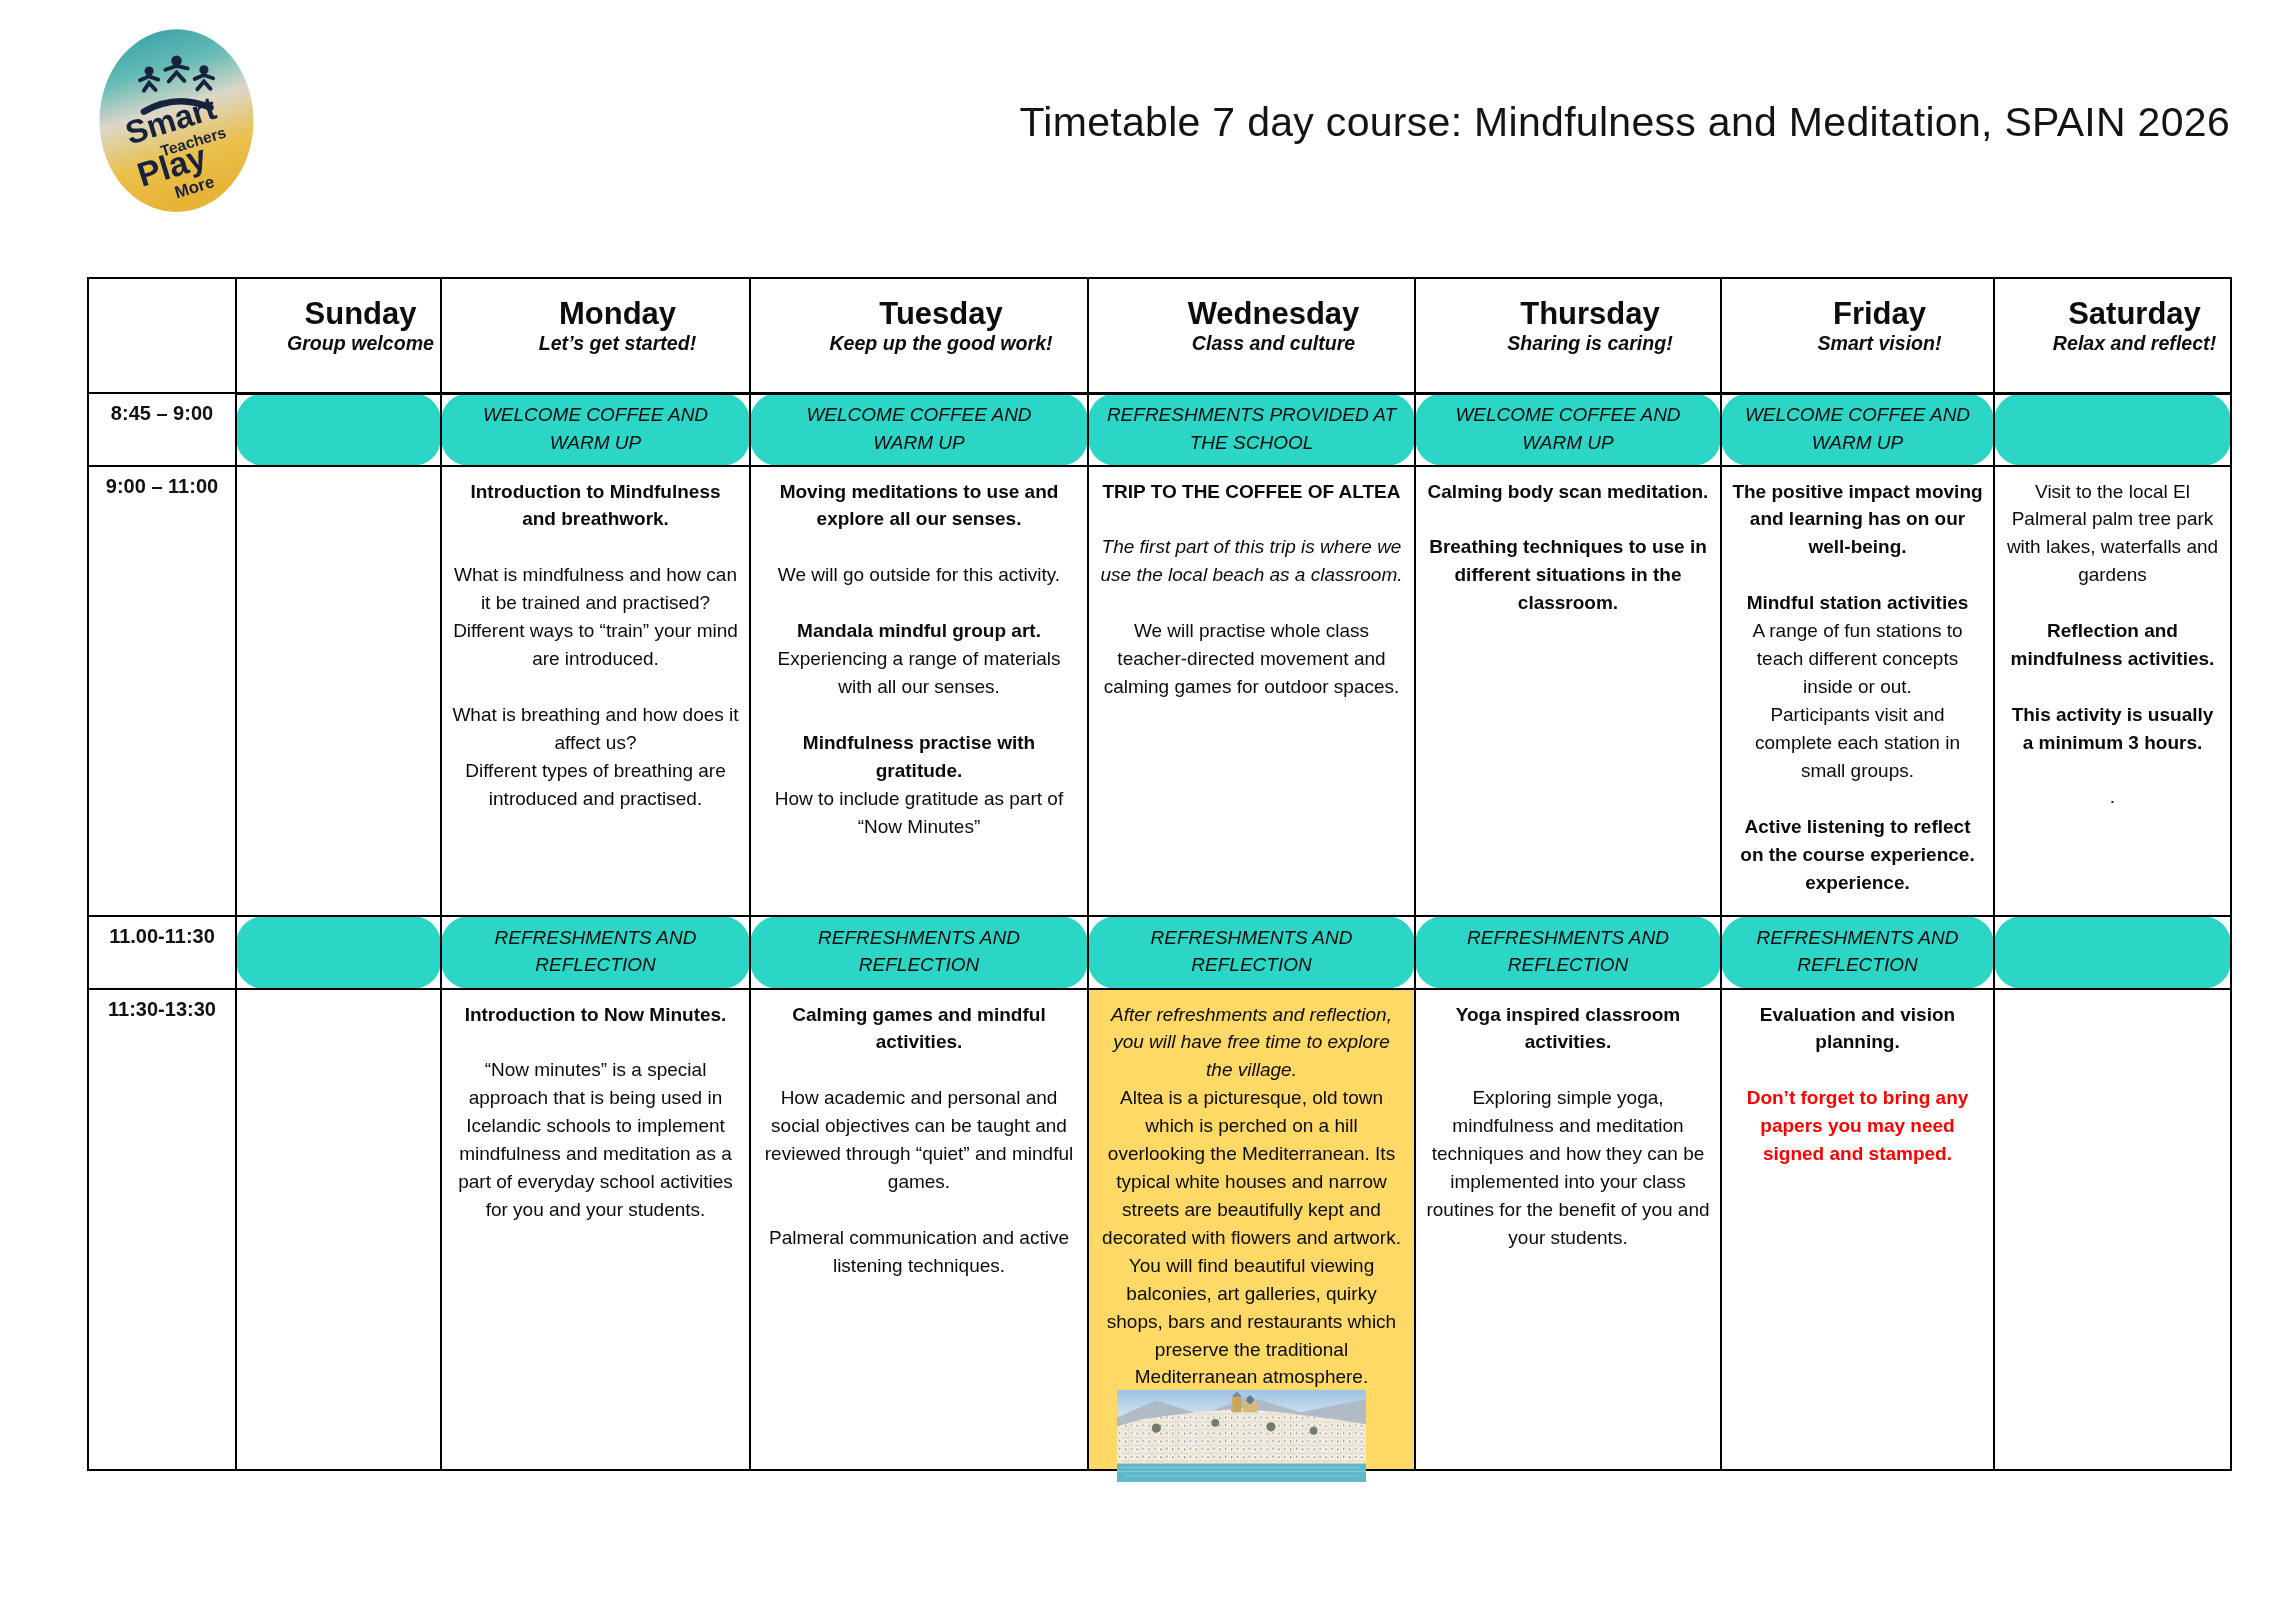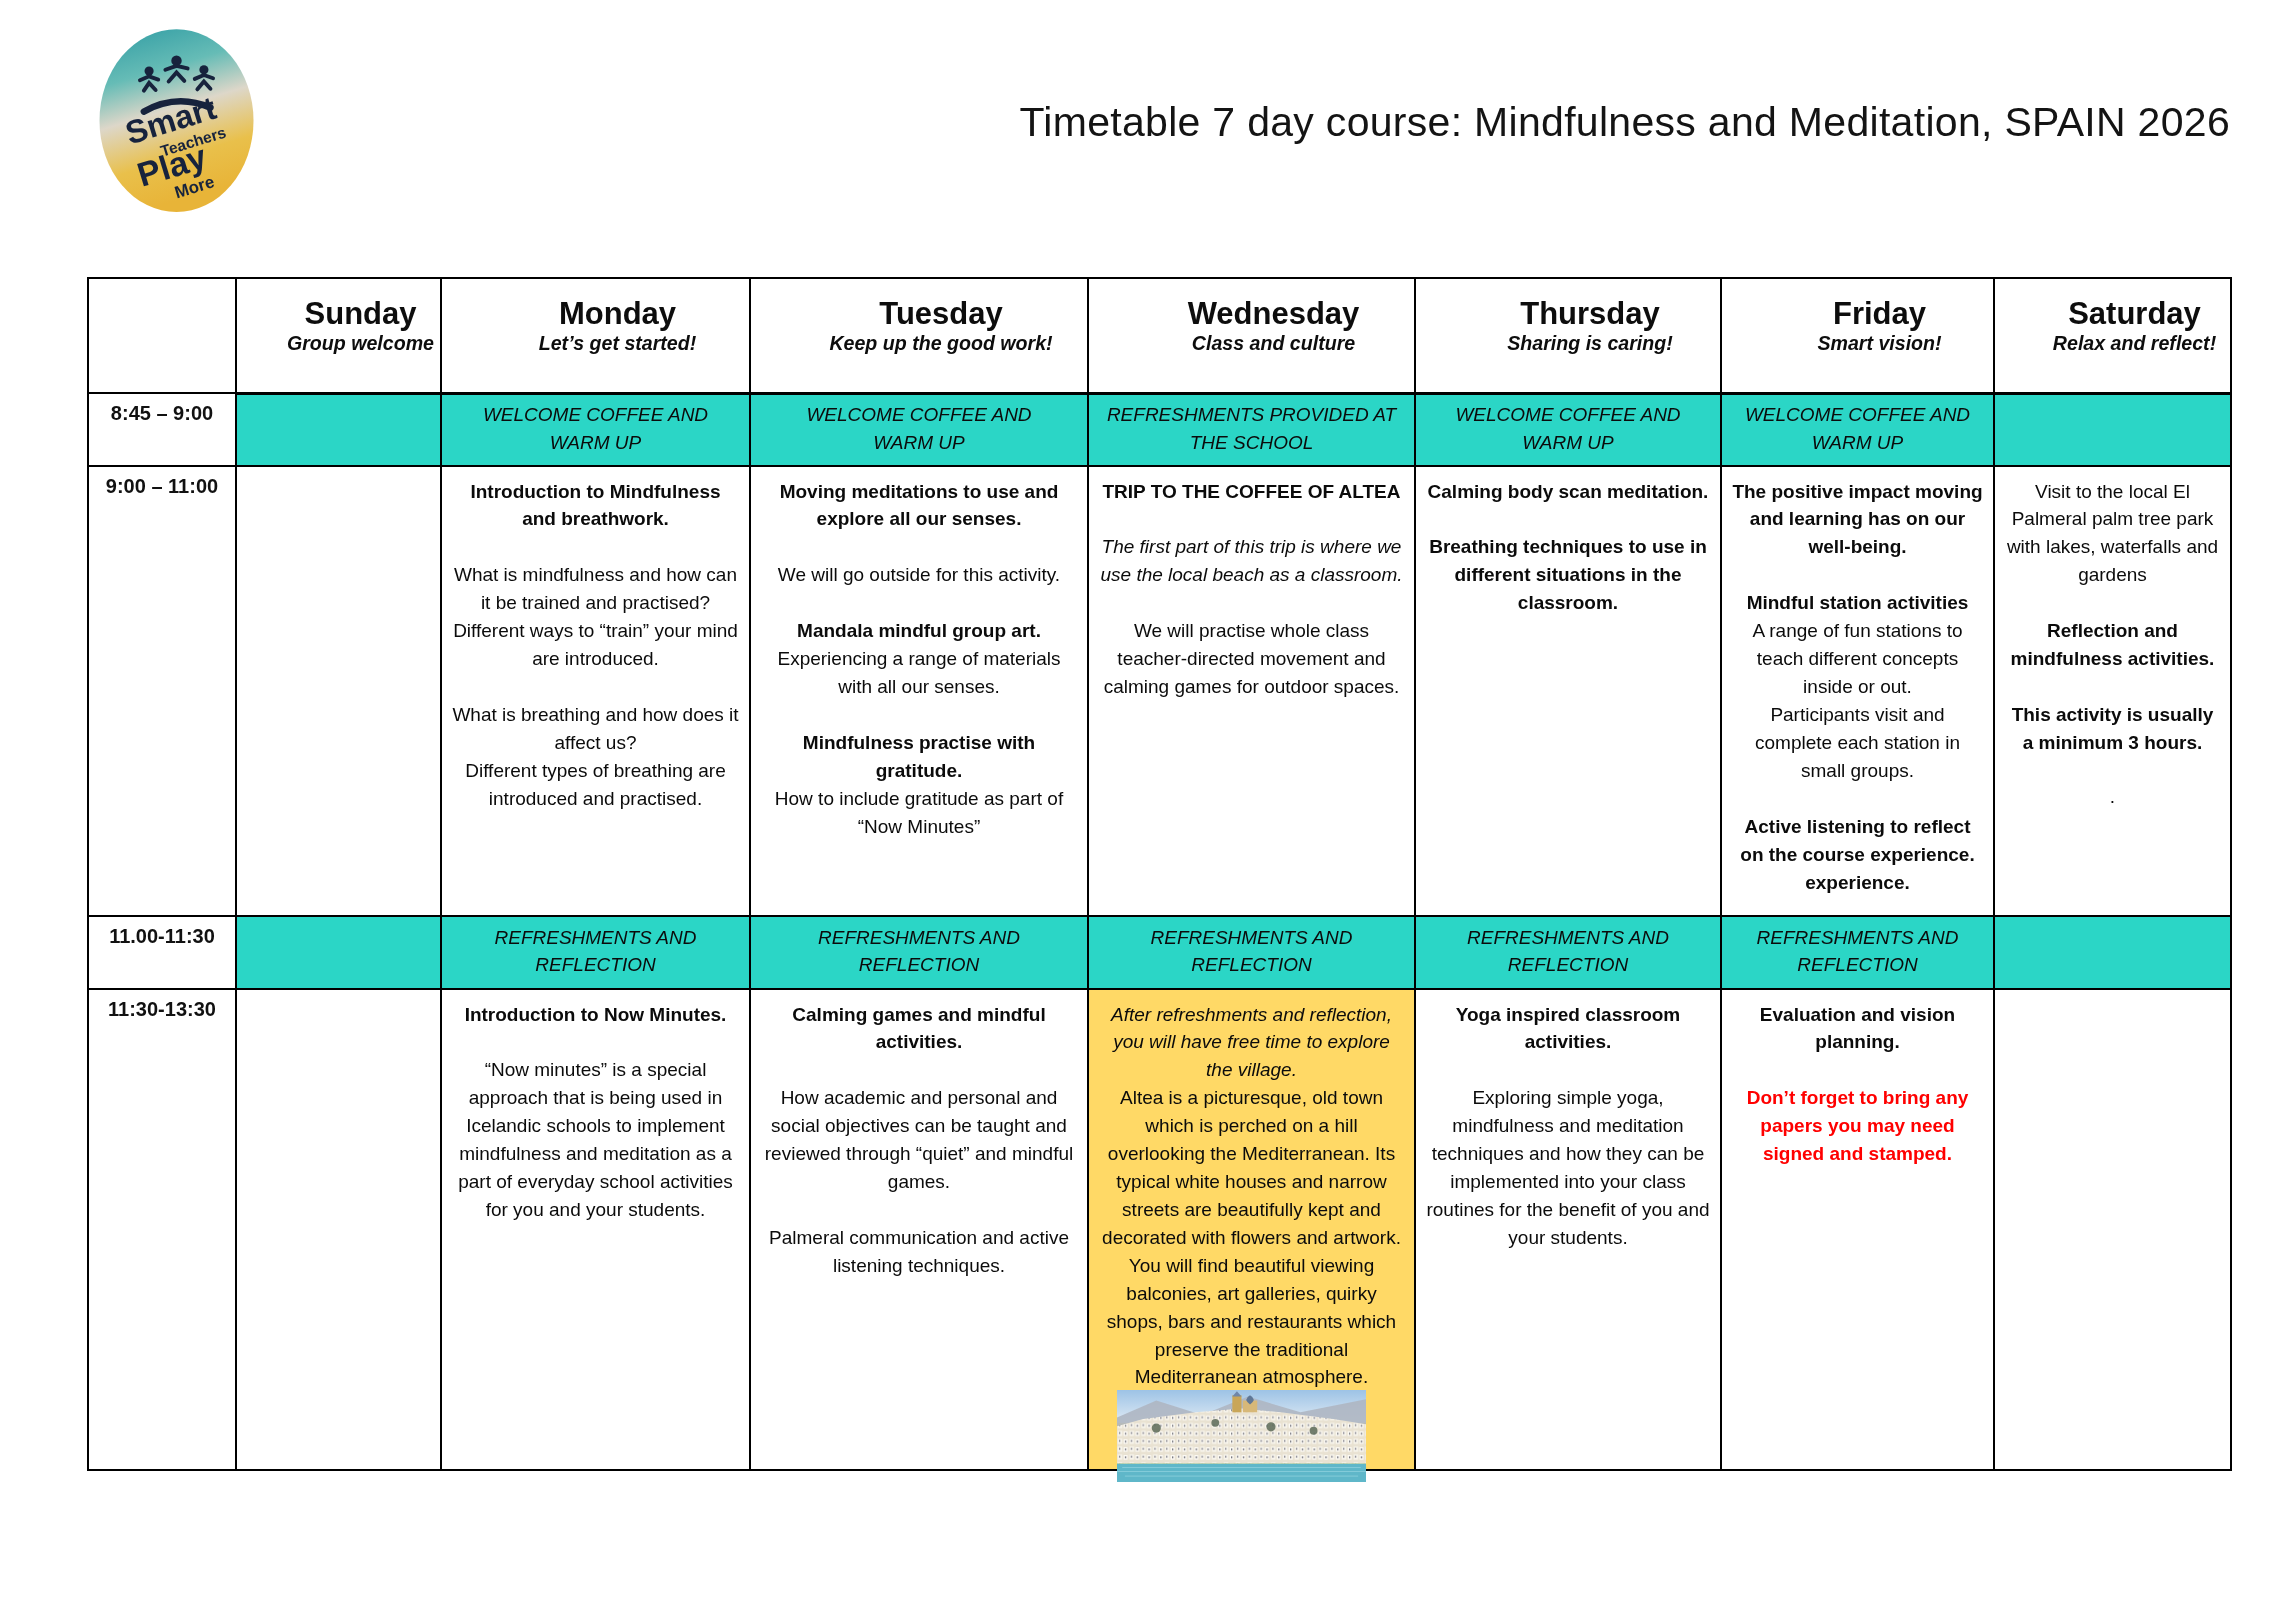--- a/index.html
+++ b/index.html
@@ -22,21 +22,21 @@
   tr.band2{height:73px;} tr.mainB{height:481px;padding-left:48px;}
   .tt tr.hdr th{border-bottom-width:3.3px;background:#fff;}
 
   .hdr-cell{display:flex;flex-direction:column;justify-content:center;
             height:100%;box-sizing:border-box;padding:17px 3.9px 23.6px 3.9px;margin-left:44px;}
   .dname{font-size:31px;font-weight:700;color:#0d0d0d;}
   .dsub{font-size:19.6px;font-weight:700;font-style:italic;color:#0d0d0d;}
 
   .time{font-size:20px;font-weight:700;padding-top:7.9px !important;background:#fff;}
 
-  .teal{background:var(--teal);}
+  .teal{background:var(--teal);border-radius:28px;}
   .band-txt{font-size:19px;font-style:italic;line-height:1.45;padding-top:6.5px;
             margin:0 auto;max-width:275px;color:#0b0b0b;}
   .band-txt.wide{max-width:318px;}
 
   .content{background:#fff;margin-top:28px;}
   .cellpad{padding:10.5px 9.2px;font-size:19px;line-height:1.47;color:#0b0b0b;}
   .cellpad p{margin:0;}
   .gap{margin-top:28px !important;}
   .b{font-weight:700;}
   .i{font-style:italic;}

